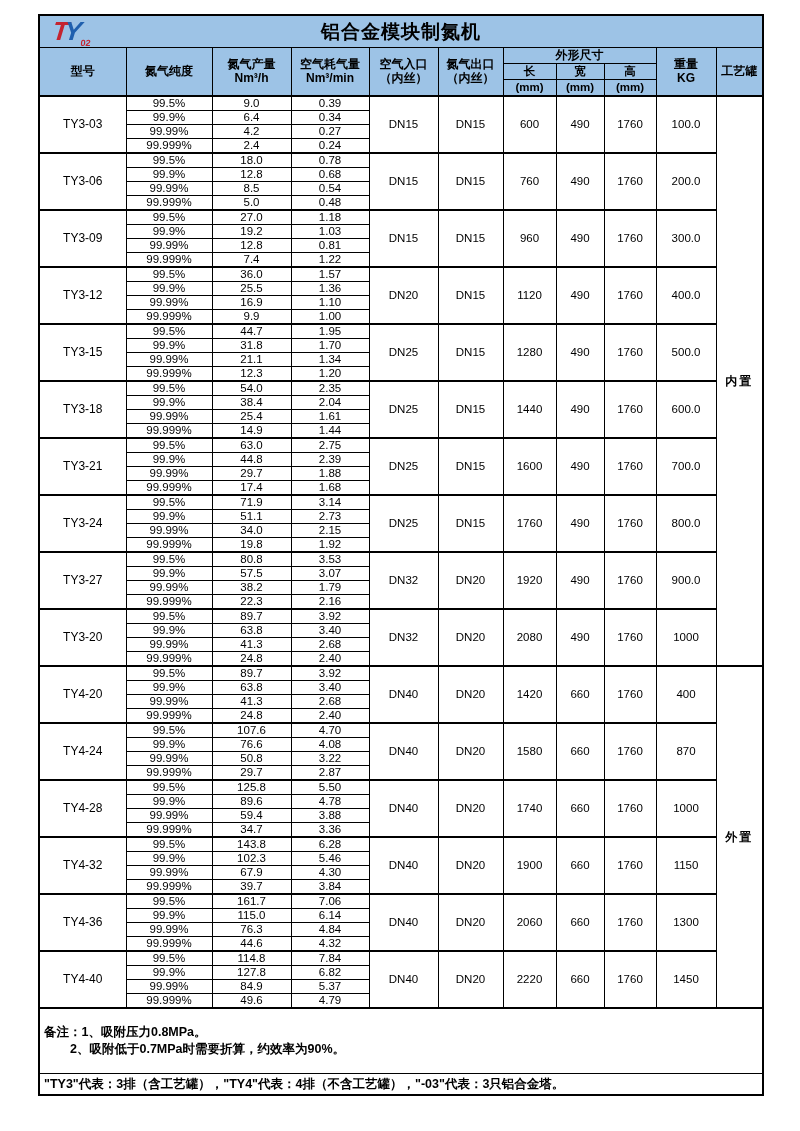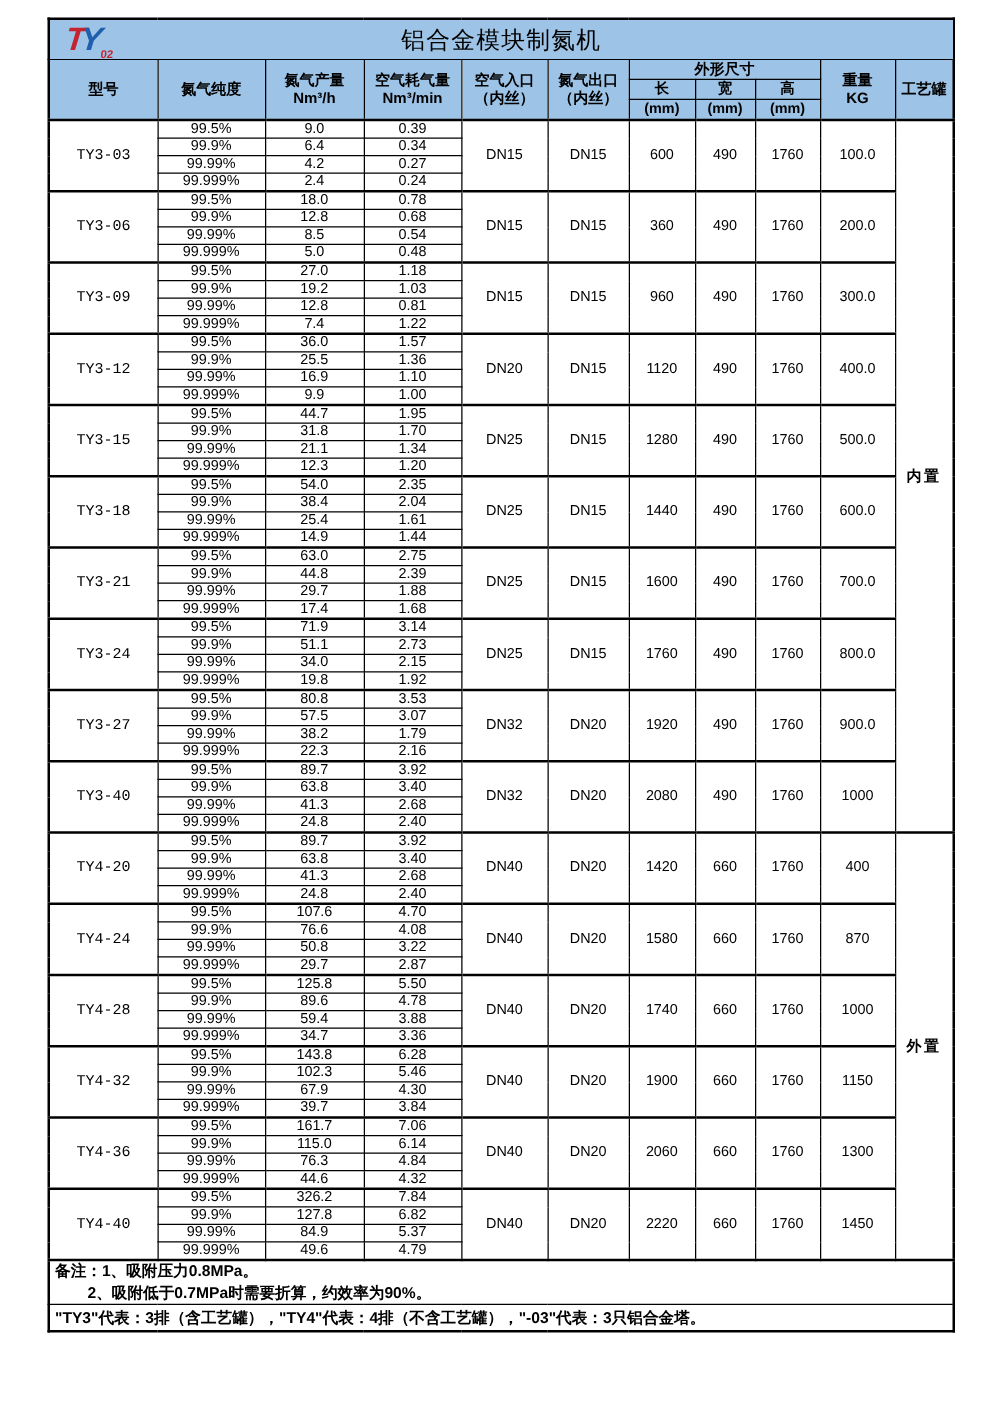--- a/index.html
+++ b/index.html
@@ -13,43 +13,43 @@
     border:2px solid #000;
   }
   td{
     border:1px solid #000;text-align:center;vertical-align:middle;
     padding:0;overflow:hidden;white-space:nowrap;
   }
   
   .title-row td{
     background:#9dc3e6;height:31px;position:relative;border-bottom:1px solid #000;
   }
-  .page-title{font-size:19px;font-weight:normal;letter-spacing:1px;}
+  .page-title{font-size:19px;font-weight:bold;letter-spacing:1px;}
   .logo{
     position:absolute;left:12px;top:2px;line-height:26px;
     font-weight:bold;font-style:italic;transform:skewX(-6deg);
   }
   .logo-t{color:#c42430;font-size:26px;letter-spacing:-4px;}
   .logo-y{color:#1f5fae;font-size:26px;}
   .logo-sub{color:#c42430;font-size:9px;font-style:normal;vertical-align:-6px;letter-spacing:0;}
   
   .hdr td{
     background:#9dc3e6;font-weight:bold;font-size:12px;line-height:1.15;
     padding:1px 0;
   }
   .hdr-sub td{background:#9dc3e6;font-weight:bold;font-size:11.5px;height:15px;line-height:15px;padding:0;}
   
   tbody td{font-size:11.5px;line-height:13px;height:13px;}
-  tbody td.model-cell{font-size:12px;font-family:Liberation Mono, monospace;}
+  tbody td.model-cell{font-size:12px;}
   tbody td.tank-cell{font-size:12px;font-weight:bold;letter-spacing:2px;}
   tr.block-start td{border-top:2px solid #000;}
   
   .notes-row td{
     border-top:2px solid #000;text-align:left;font-size:12.5px;font-weight:bold;
-    line-height:17px;padding:0 4px;white-space:normal;
+    line-height:17px;padding:15px 4px;white-space:normal;
   }
   .notes-row .indent{padding-left:26px;}
   .notes-row2 td{
     text-align:left;font-size:12.5px;font-weight:bold;line-height:16px;padding:2px 4px;
     white-space:normal;
   }
 </style>
 </head>
 <body>
 
@@ -126,21 +126,21 @@
           <td>2.4</td>
           <td>0.24</td>
         </tr>
         <tr class="block-start">
           <td class="model-cell" rowspan="4">TY3-06</td>
           <td>99.5%</td>
           <td>18.0</td>
           <td>0.78</td>
           <td rowspan="4">DN15</td>
           <td rowspan="4">DN15</td>
-          <td rowspan="4">360</td>
+          <td rowspan="4">760</td>
           <td rowspan="4">490</td>
           <td rowspan="4">1760</td>
           <td rowspan="4">200.0</td>
         </tr>
         <tr>
           <td>99.9%</td>
           <td>12.8</td>
           <td>0.68</td>
         </tr>
         <tr>
@@ -336,21 +336,21 @@
           <td>99.99%</td>
           <td>38.2</td>
           <td>1.79</td>
         </tr>
         <tr>
           <td>99.999%</td>
           <td>22.3</td>
           <td>2.16</td>
         </tr>
         <tr class="block-start">
-          <td class="model-cell" rowspan="4">TY3-40</td>
+          <td class="model-cell" rowspan="4">TY3-20</td>
           <td>99.5%</td>
           <td>89.7</td>
           <td>3.92</td>
           <td rowspan="4">DN32</td>
           <td rowspan="4">DN20</td>
           <td rowspan="4">2080</td>
           <td rowspan="4">490</td>
           <td rowspan="4">1760</td>
           <td rowspan="4">1000</td>
         </tr>
@@ -501,21 +501,21 @@
           <td>4.84</td>
         </tr>
         <tr>
           <td>99.999%</td>
           <td>44.6</td>
           <td>4.32</td>
         </tr>
         <tr class="block-start">
           <td class="model-cell" rowspan="4">TY4-40</td>
           <td>99.5%</td>
-          <td>326.2</td>
+          <td>114.8</td>
           <td>7.84</td>
           <td rowspan="4">DN40</td>
           <td rowspan="4">DN20</td>
           <td rowspan="4">2220</td>
           <td rowspan="4">660</td>
           <td rowspan="4">1760</td>
           <td rowspan="4">1450</td>
         </tr>
         <tr>
           <td>99.9%</td>

